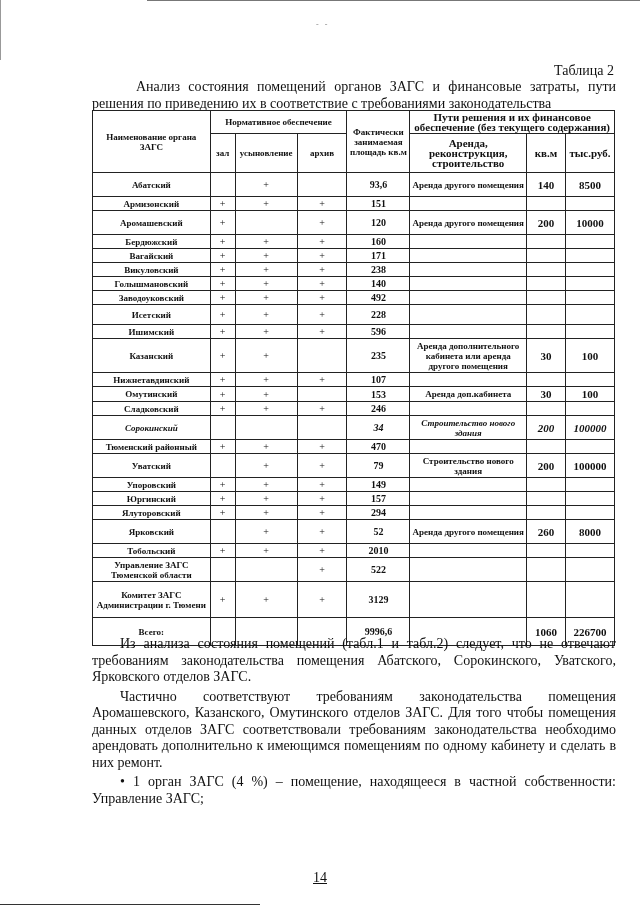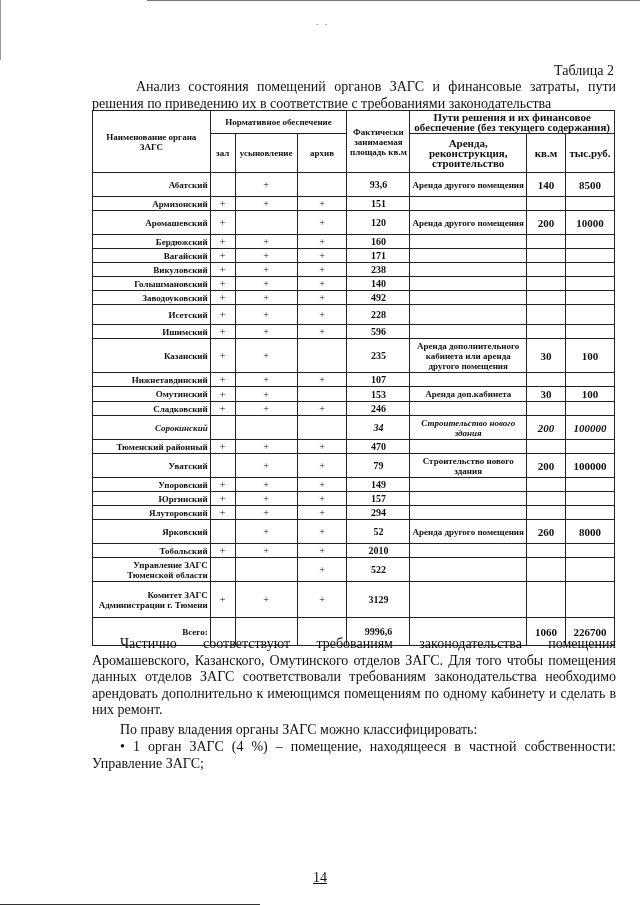--- a/index.html
+++ b/index.html
@@ -7,21 +7,21 @@
   .topline { position: absolute; left: 147px; top: 0; width: 493px; height: 1px; background: #777; }
   .leftline { position: absolute; left: 0; top: 0; width: 1px; height: 60px; background: #999; }
   .dots { position: absolute; left: 316px; top: 20px; font-size: 8px; color: #888; letter-spacing: 6px; }
   .table-label { position: absolute; right: 26px; top: 63px; font-size: 14px; }
   .caption { position: absolute; left: 92px; top: 78px; width: 524px; font-size: 14px; line-height: 17px; text-align: justify; }
   .caption .indent { display: inline-block; width: 44px; }
   table.main { position: absolute; left: 92px; top: 110px; width: 523px; border-collapse: collapse; font-size: 9px; font-weight: bold; font-family: "Liberation Serif", serif; }
   table.main th, table.main td { border: 1px solid #222; padding: 1px 2px; vertical-align: middle; }
   table.main th { font-weight: bold; text-align: center; line-height: 10px; }
   th.big { font-size: 11px; line-height: 12px; }
-  td.name { text-align: right; vertical-align: top; padding-left: 3px; font-size: 9px; line-height: 10px; }
+  td.name { text-align: center; vertical-align: top; padding-left: 3px; font-size: 9px; line-height: 10px; }
   td.c { text-align: center; font-weight: normal; font-size: 10px; }
   td.num { text-align: center; font-size: 10px; }
   td.sol { text-align: center; font-size: 9px; line-height: 10px; }
   td.big { text-align: center; font-size: 11px; }
   .body-text { position: absolute; left: 92px; top: 636px; width: 524px; font-size: 14px; line-height: 16.5px; text-align: justify; }
   .body-text p { margin: 0 0 3px 0; text-indent: 28px; }
   .body-text p.tight { margin-bottom: 1px; }
   .page-num { position: absolute; left: 0; width: 640px; top: 870px; text-align: center; font-size: 14px; text-decoration: underline; }
   .botline { position: absolute; left: 0; top: 904px; width: 260px; height: 1px; background: #333; }
 </style>
@@ -310,19 +310,19 @@
         <td class="c"></td>
         <td class="num">9996,6</td>
         <td class="sol"></td>
         <td class="big">1060</td>
         <td class="big">226700</td>
       </tr>
     </tbody>
 </table>
 
 <div class="body-text">
+  <p>Из анализа состояния помещений (табл.1 и табл.2) следует, что не отвечают требованиям законодательства помещения Абатского, Сорокинского, Уватского, Ярковского отделов ЗАГС.</p>
   <p>Частично соответствуют требованиям законодательства помещения Аромашевского, Казанского, Омутинского отделов ЗАГС. Для того чтобы помещения данных отделов ЗАГС соответствовали требованиям законодательства необходимо арендовать дополнительно к имеющимся помещениям по одному кабинету и сделать в них ремонт.</p>
-  <p class="tight">По праву владения органы ЗАГС можно классифицировать:</p>
   <p>• 1 орган ЗАГС (4 %) – помещение, находящееся в частной собственности: Управление ЗАГС;</p>
 </div>
 
 <div class="page-num">14</div>
 <div class="botline"></div>
 
 </body></html>

